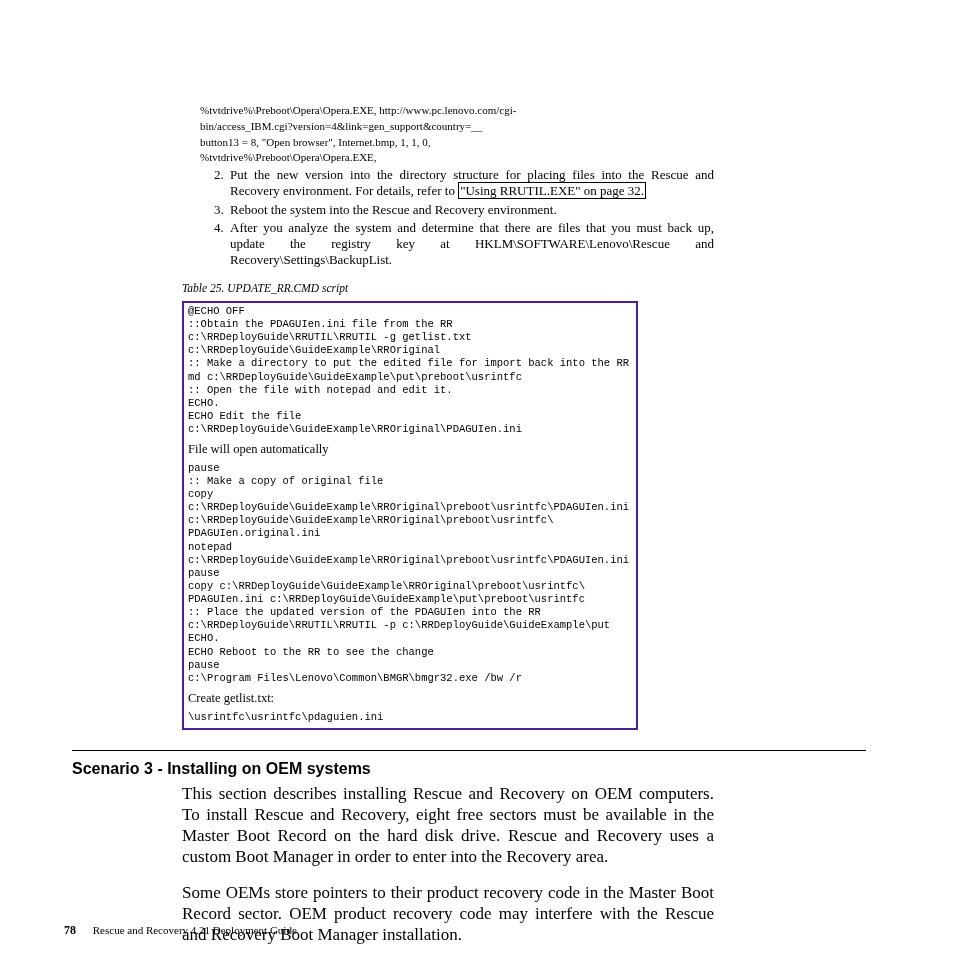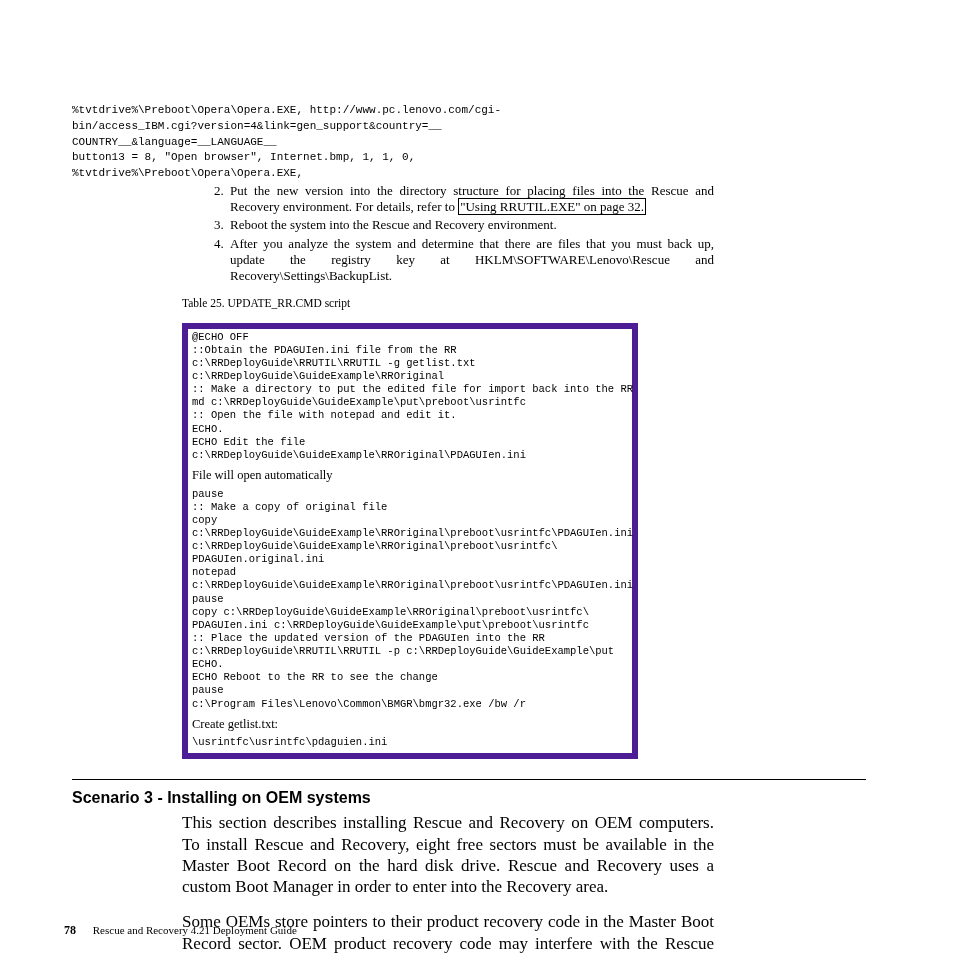--- a/index.html
+++ b/index.html
@@ -14,21 +14,23 @@
     line-height: 1.25;
   }
   .page {
     padding: 104px 88px 0 72px;
   }
   .mono {
     font-family: "Courier New", Courier, monospace;
     font-size: 11px;
   }
   .code-block {
+    margin-left: 128px;
     margin-bottom: 2px;
+    font-family: Liberation Serif, serif;
   }
   .to {
     margin-left: 128px;
     font-family: "Times New Roman", serif;
     font-size: 13px;
     margin-top: 1px;
     margin-bottom: 1px;
   }
   .bold-mono {
     font-family: "Courier New", monospace;
@@ -53,27 +55,28 @@
     position: absolute;
     left: 0;
     top: 0;
   }
   .link-box {
     border: 1px solid #000;
     padding: 0 1px;
     display: inline;
   }
   .table-caption {
+    font-style: italic;
     font-size: 11.5px;
     margin-left: 110px;
     margin-top: 12px;
-    margin-bottom: 12px;
+    margin-bottom: 6px;
   }
   .script-box {
-    border: 6px solid #4c1d95;
+    border: 2px solid #4c1d95;
     margin-left: 110px;
     margin-right: 228px;
     padding: 2px 4px 4px 4px;
   }
   .script-box .mono-line {
     font-family: "Courier New", monospace;
     font-size: 10.5px;
     line-height: 1.25;
     white-space: pre;
   }
@@ -114,21 +117,20 @@
     font-size: 12px;
   }
 </style>
 </head>
 <body>
 
 <div class="page">
 
   <div class="code-block mono">%tvtdrive%\Preboot\Opera\Opera.EXE, http://www.pc.lenovo.com/cgi-</div>
   <div class="code-block mono">bin/access_IBM.cgi?version=4&amp;link=gen_support&amp;country=__</div>
-  <div class="code-block mono">COUNTRY__&amp;language=__LANGUAGE__</div>
   <div class="code-block mono">button13 = 8, "Open browser", Internet.bmp, 1, 1, 0,</div>
   <div class="code-block mono">%tvtdrive%\Preboot\Opera\Opera.EXE,</div>
 
   <ol class="numlist">
     <li>
       <span class="num">2.</span>
       <span>Put the new version into the directory structure for placing files into the Rescue and Recovery environment. For details, refer to </span><span class="link-box">"Using RRUTIL.EXE" on page 32.</span>
     </li>
     <li>
       <span class="num">3.</span>

